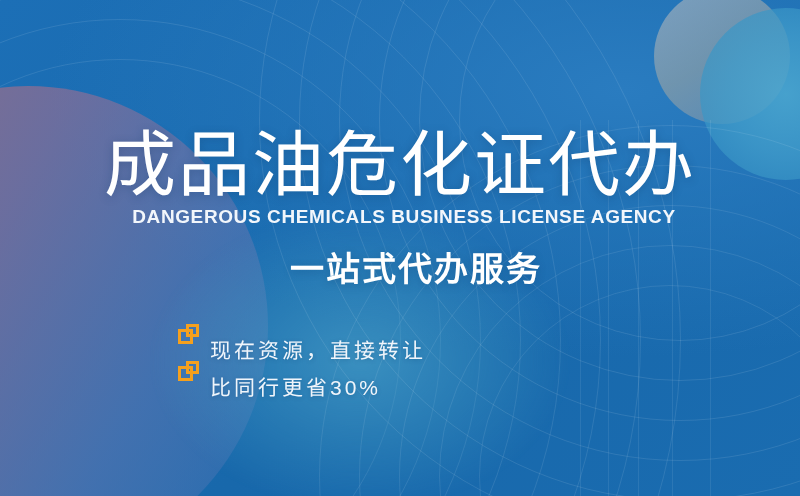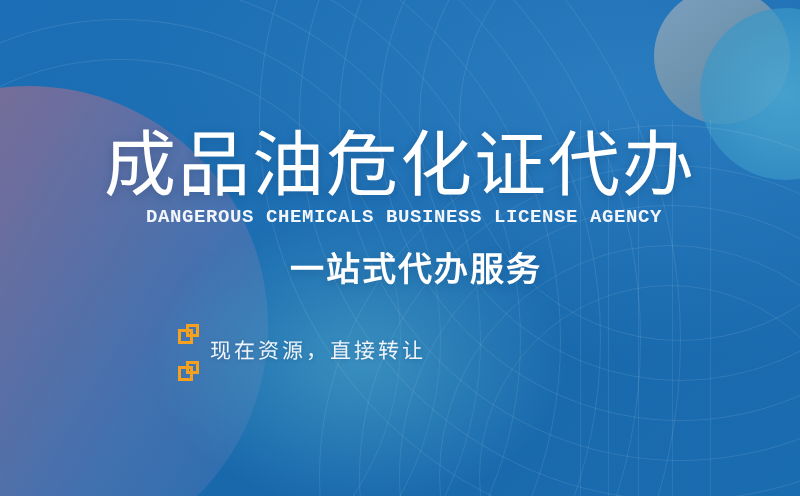--- a/index.html
+++ b/index.html
@@ -179,21 +179,21 @@
     margin-top: 8px;
   }
 
   .title-en {
     position: absolute;
     left: 8px;
     right: 0;
     top: 205px;
     text-align: center;
     color: #f2f6fb;
-    font-family: Liberation Mono, monospace;
+    font-family: Liberation Sans, sans-serif;
     font-size: 19px;
     line-height: 24px;
     font-weight: 700;
     letter-spacing: .6px;
     white-space: nowrap;
   }
 
   .title-sub {
     position: absolute;
     left: 0;
@@ -323,18 +323,19 @@
             <span class="sq-small"></span>
         </span>
         <span class="bullet-text">现在资源，直接转让</span>
       </div>
 
       <div class="bullet-row">
         <span class="bullet-icon">
           <span class="sq-big"></span>
             <span class="sq-small"></span>
         </span>
+        <span class="bullet-text">比同行更省30%</span>
       </div>
 
 
     </div>
   </div>
 </div>
 
 </body></html>

